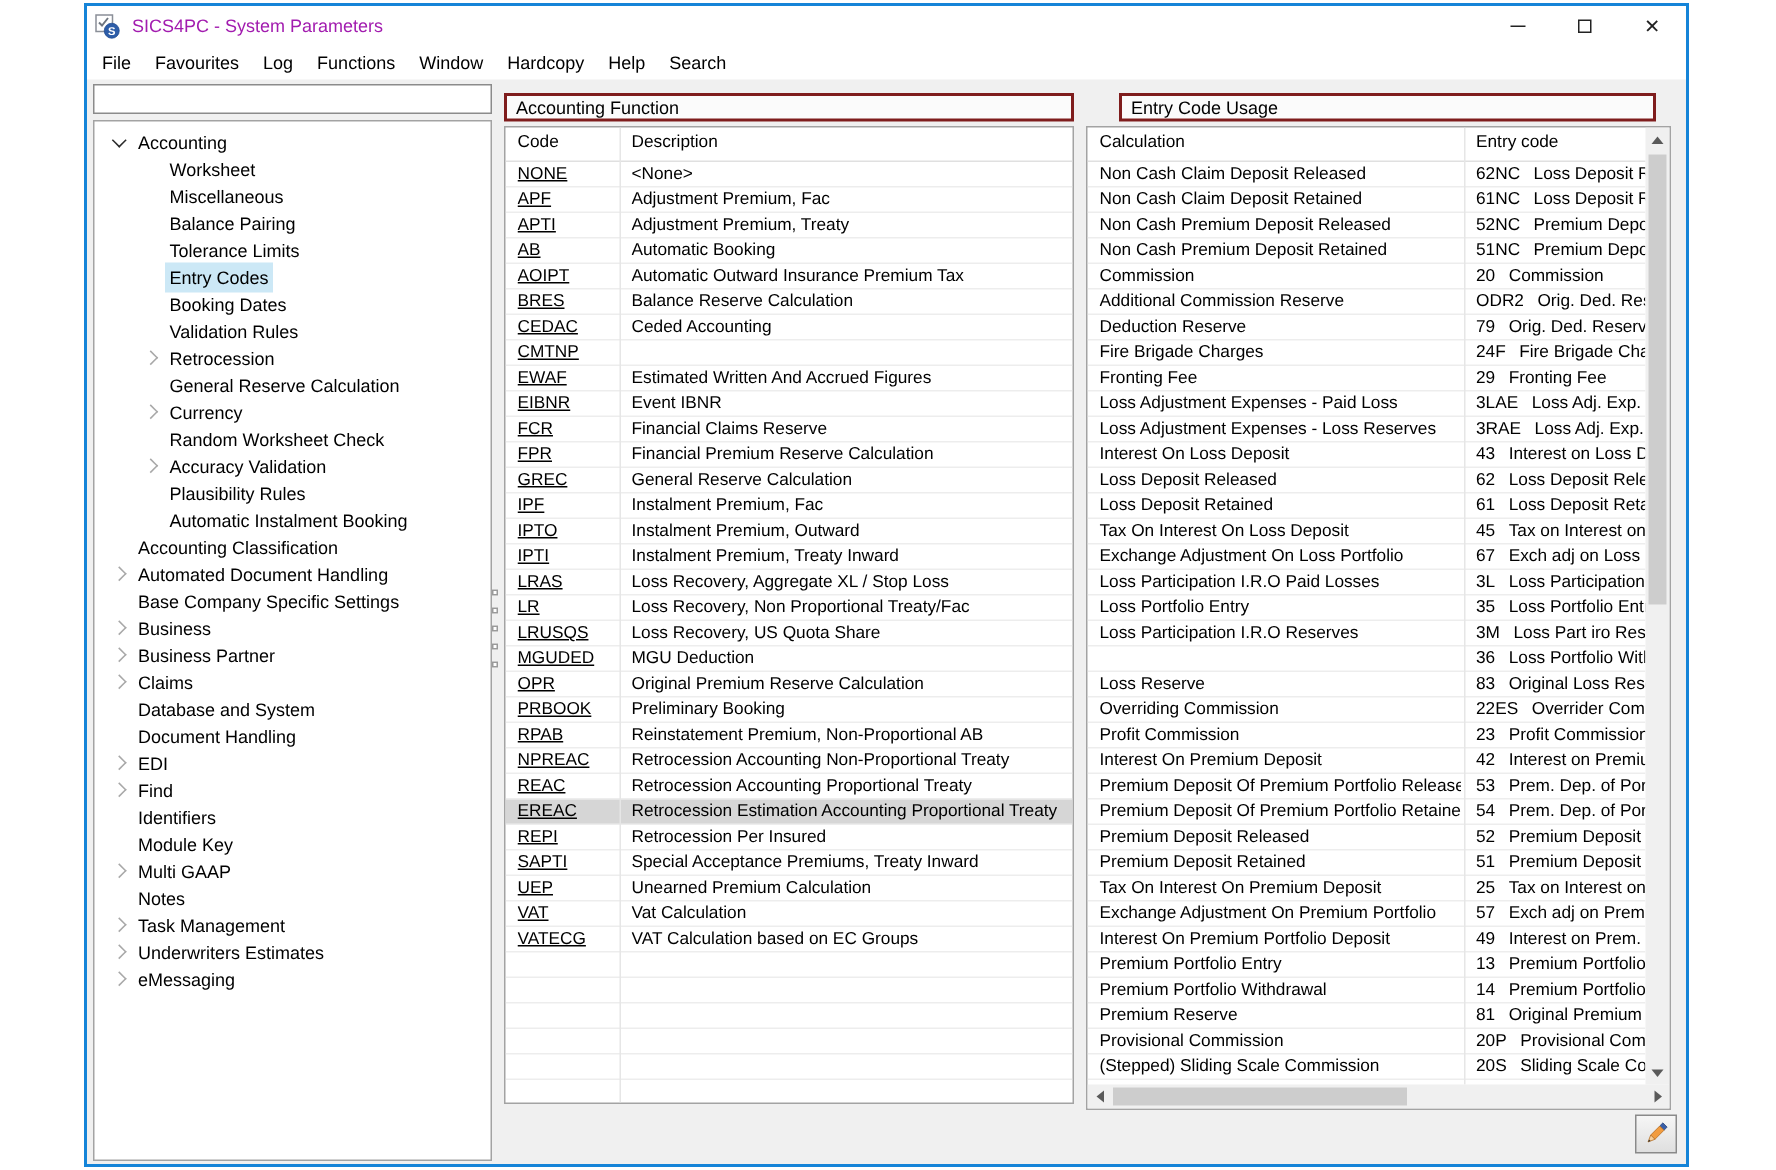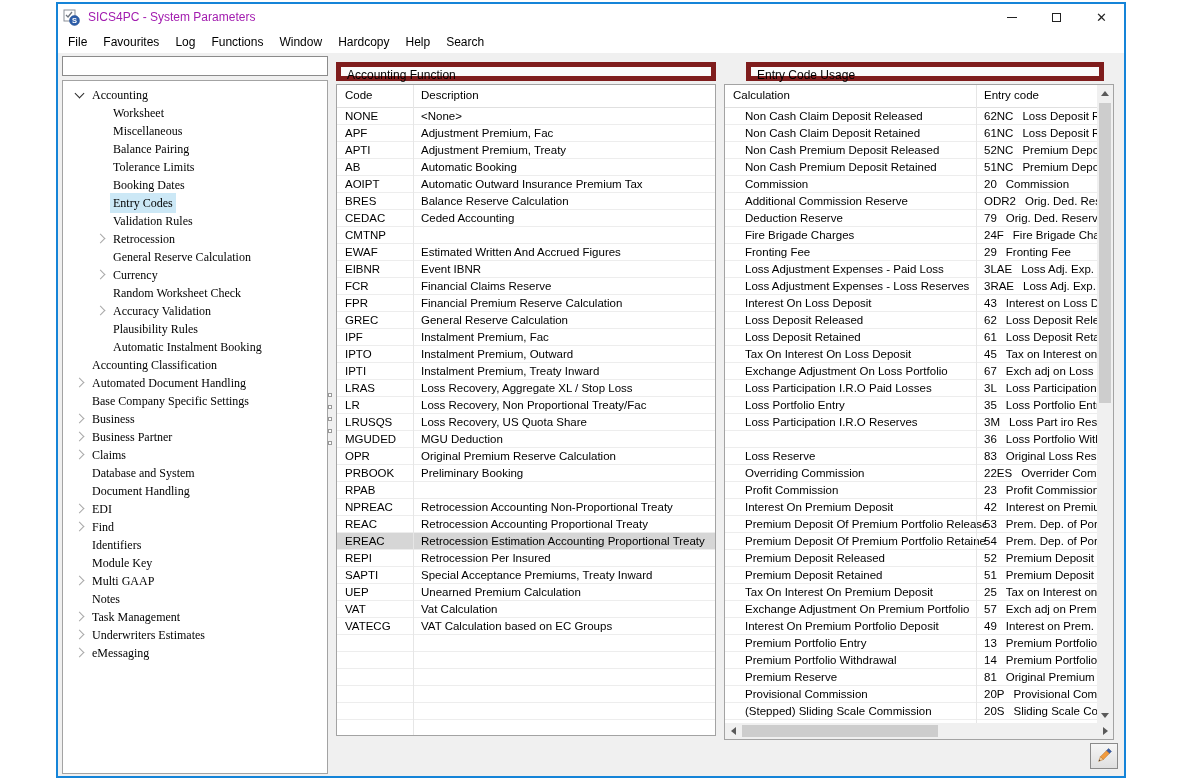--- a/index.html
+++ b/index.html
@@ -36,51 +36,51 @@
     border:1px solid #a3a3a3;background:#fff;overflow:hidden;padding-top:5px;}
   .tree-item{height:18px;line-height:18px;font-size:12px;color:#000;
     display:flex;align-items:center;white-space:nowrap;cursor:default;}
   .tree-item.lvl0{padding-left:8px;}
   .tree-item.lvl1{padding-left:29px;}
   .chev{width:18px;height:18px;position:relative;flex:0 0 18px;}
   .chev.down::before{content:"";position:absolute;left:5px;top:4px;width:6px;height:6px;
     border-right:1.5px solid #2b2b2b;border-bottom:1.5px solid #2b2b2b;transform:rotate(45deg);}
   .chev.right::before{content:"";position:absolute;left:5px;top:5px;width:6px;height:6px;
     border-right:1.5px solid #a8a8a8;border-bottom:1.5px solid #a8a8a8;transform:rotate(-45deg);}
-  .tree-label{padding:1px 3px;font-family:Liberation Serif, serif;}
+  .tree-label{padding:1px 3px;}
   .tree-item.selected .tree-label{background:#cce8f6;}
 
   
   .splitter{position:absolute;left:268px;top:340px;width:8px;height:110px;
     display:flex;flex-direction:column;align-items:center;gap:8px;}
   .grip-dot{width:4px;height:4px;border:1px solid #9a9a9a;background:#fff;}
 
   
-  .panel-caption{position:absolute;top:9px;height:19px;border:5px solid #7f1d1d;
+  .panel-caption{position:absolute;top:9px;height:19px;border:2px solid #7f1d1d;
     background:#fbfbfb;font-size:12px;color:#000;line-height:17px;padding-left:6px;}
   .cap-mid{left:278px;width:380px;}
   .cap-right{left:688px;width:358px;}
 
   .gridtable{position:absolute;border:1px solid #a3a3a3;background:#fff;overflow:hidden;}
   .tbl-mid{left:278px;top:31px;width:380px;height:652px;}
   .tbl-right{left:666px;top:31px;width:390px;height:656px;}
 
   .thead{position:relative;height:23px;border-bottom:1px solid #e0e0e0;font-size:11.5px;color:#000;}
   .thead span{position:absolute;top:4px;white-space:nowrap;}
   .vline{position:absolute;top:0;width:1px;background:#e6e6e6;}
   .vline-mid{left:76px;bottom:0;}
   .vline-right{left:251px;bottom:16px;}
 
   .grow{position:relative;height:17px;border-bottom:1px solid #ededed;font-size:11.5px;
     color:#000;line-height:16px;white-space:nowrap;cursor:default;}
   .grow.selected{background:#d6d6d6;}
   .grow .cell{position:absolute;top:0;overflow:hidden;white-space:nowrap;}
-  .c-code{left:8px;width:64px;}
+  .c-code{left:8px;width:64px;text-decoration:underline;}
   .c-desc{left:84px;right:2px;}
-  .c-calc{left:20px;width:241px;}
+  .c-calc{left:8px;width:241px;}
   .c-entry{left:259px;right:0;}
   .c-entry .ec-code{display:inline-block;margin-right:9px;}
   .rows-right{position:absolute;left:0;right:16px;top:23px;bottom:16px;overflow:hidden;}
   .rows-mid{position:absolute;left:0;right:0;top:23px;bottom:0;overflow:hidden;}
 
   
   .vscroll{position:absolute;right:0;top:0;bottom:16px;width:16px;background:#f0f0f0;}
   .hscroll{position:absolute;left:0;right:0;bottom:0;height:16px;background:#f0f0f0;}
   .sb-btn{position:absolute;width:16px;height:16px;display:flex;align-items:center;justify-content:center;}
   .tri{width:0;height:0;}
@@ -150,27 +150,27 @@
         <span class="tree-label">Miscellaneous</span>
       </div>
         <div class="tree-item lvl1">
         <span class="chev"></span>
         <span class="tree-label">Balance Pairing</span>
       </div>
         <div class="tree-item lvl1">
         <span class="chev"></span>
         <span class="tree-label">Tolerance Limits</span>
       </div>
+        <div class="tree-item lvl1 selected">
+        <span class="chev"></span>
+        <span class="tree-label">Entry Codes</span>
+      </div>
         <div class="tree-item lvl1">
         <span class="chev"></span>
         <span class="tree-label">Booking Dates</span>
-      </div>
-        <div class="tree-item lvl1 selected">
-        <span class="chev"></span>
-        <span class="tree-label">Entry Codes</span>
       </div>
         <div class="tree-item lvl1">
         <span class="chev"></span>
         <span class="tree-label">Validation Rules</span>
       </div>
         <div class="tree-item lvl1">
         <span class="chev right"></span>
         <span class="tree-label">Retrocession</span>
       </div>
         <div class="tree-item lvl1">
@@ -364,20 +364,21 @@
           <div class="grow">
         <span class="cell c-code">OPR</span>
         <span class="cell c-desc">Original Premium Reserve Calculation</span>
       </div>
           <div class="grow">
         <span class="cell c-code">PRBOOK</span>
         <span class="cell c-desc">Preliminary Booking</span>
       </div>
           <div class="grow">
         <span class="cell c-code">RPAB</span>
+        <span class="cell c-desc">Reinstatement Premium, Non-Proportional AB</span>
       </div>
           <div class="grow">
         <span class="cell c-code">NPREAC</span>
         <span class="cell c-desc">Retrocession Accounting Non-Proportional Treaty</span>
       </div>
           <div class="grow">
         <span class="cell c-code">REAC</span>
         <span class="cell c-desc">Retrocession Accounting Proportional Treaty</span>
       </div>
           <div class="grow selected">

